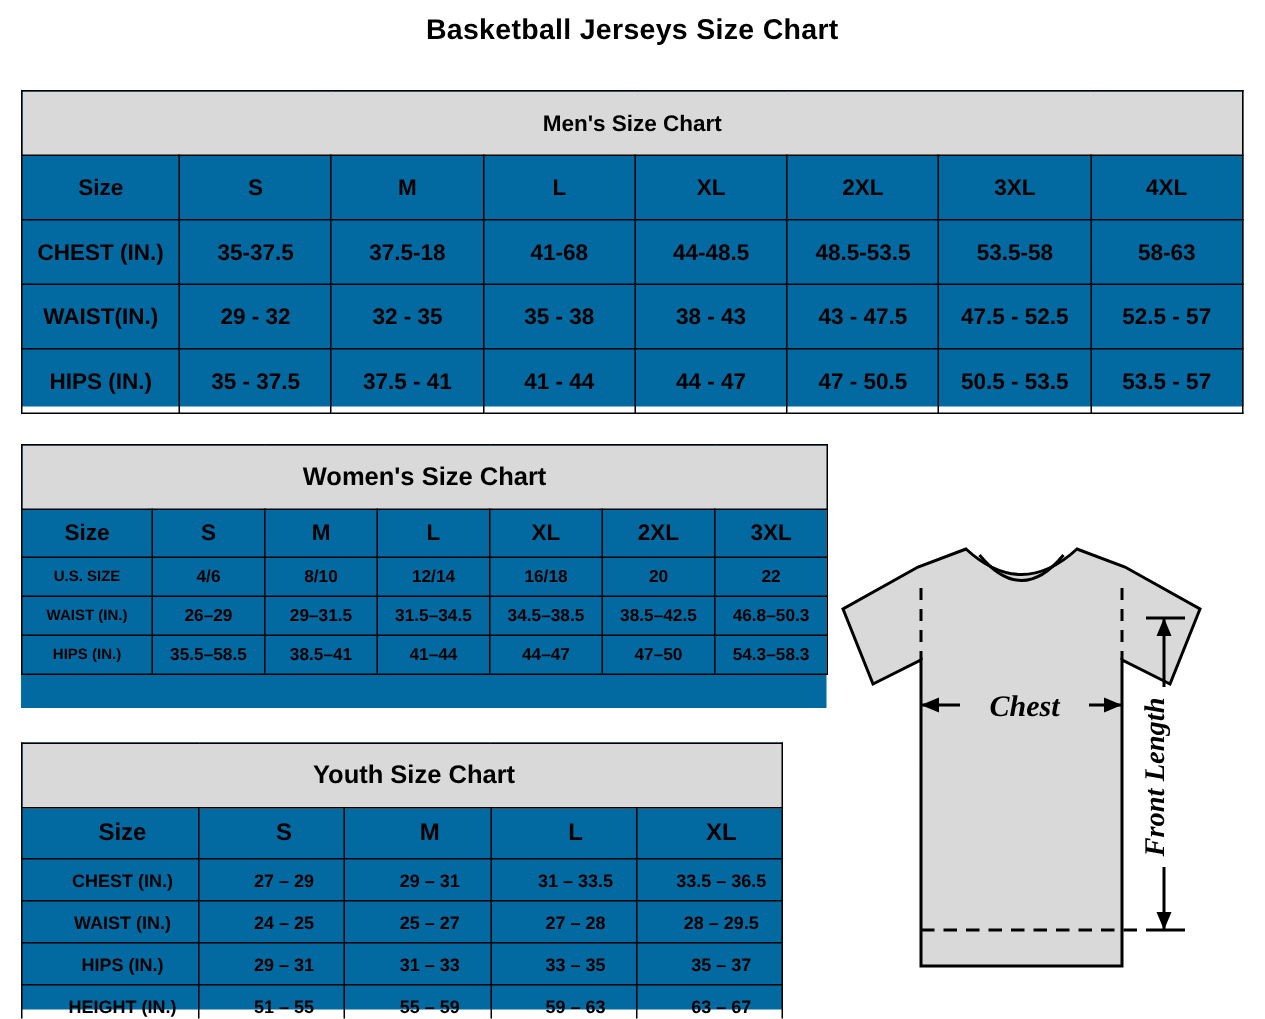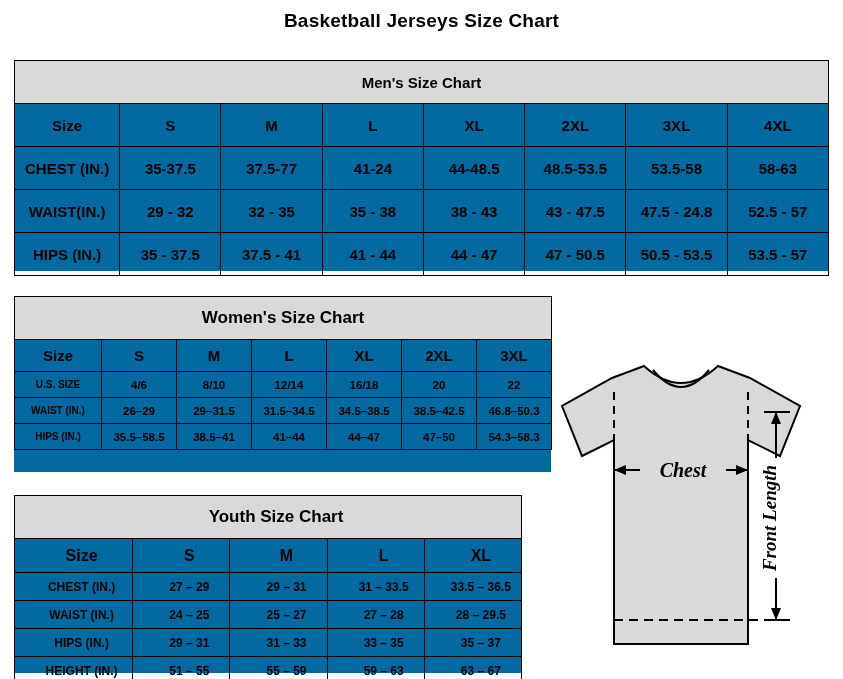--- a/index.html
+++ b/index.html
@@ -159,35 +159,35 @@
         <td class="hdr">M</td>
         <td class="hdr">L</td>
         <td class="hdr">XL</td>
         <td class="hdr">2XL</td>
         <td class="hdr">3XL</td>
         <td class="hdr">4XL</td>
       </tr>
       <tr>
         <td class="rowlabel">CHEST (IN.)</td>
         <td>35-37.5</td>
-        <td>37.5-77</td>
-        <td>41-24</td>
+        <td>37.5-18</td>
+        <td>41-68</td>
         <td>44-48.5</td>
         <td>48.5-53.5</td>
         <td>53.5-58</td>
         <td>58-63</td>
       </tr>
       <tr>
         <td class="rowlabel">WAIST(IN.)</td>
         <td>29 - 32</td>
         <td>32 - 35</td>
         <td>35 - 38</td>
         <td>38 - 43</td>
         <td>43 - 47.5</td>
-        <td>47.5 - 24.8</td>
+        <td>47.5 - 52.5</td>
         <td>52.5 - 57</td>
       </tr>
       <tr>
         <td class="rowlabel">HIPS (IN.)</td>
         <td>35 - 37.5</td>
         <td>37.5 - 41</td>
         <td>41 - 44</td>
         <td>44 - 47</td>
         <td>47 - 50.5</td>
         <td>50.5 - 53.5</td>

